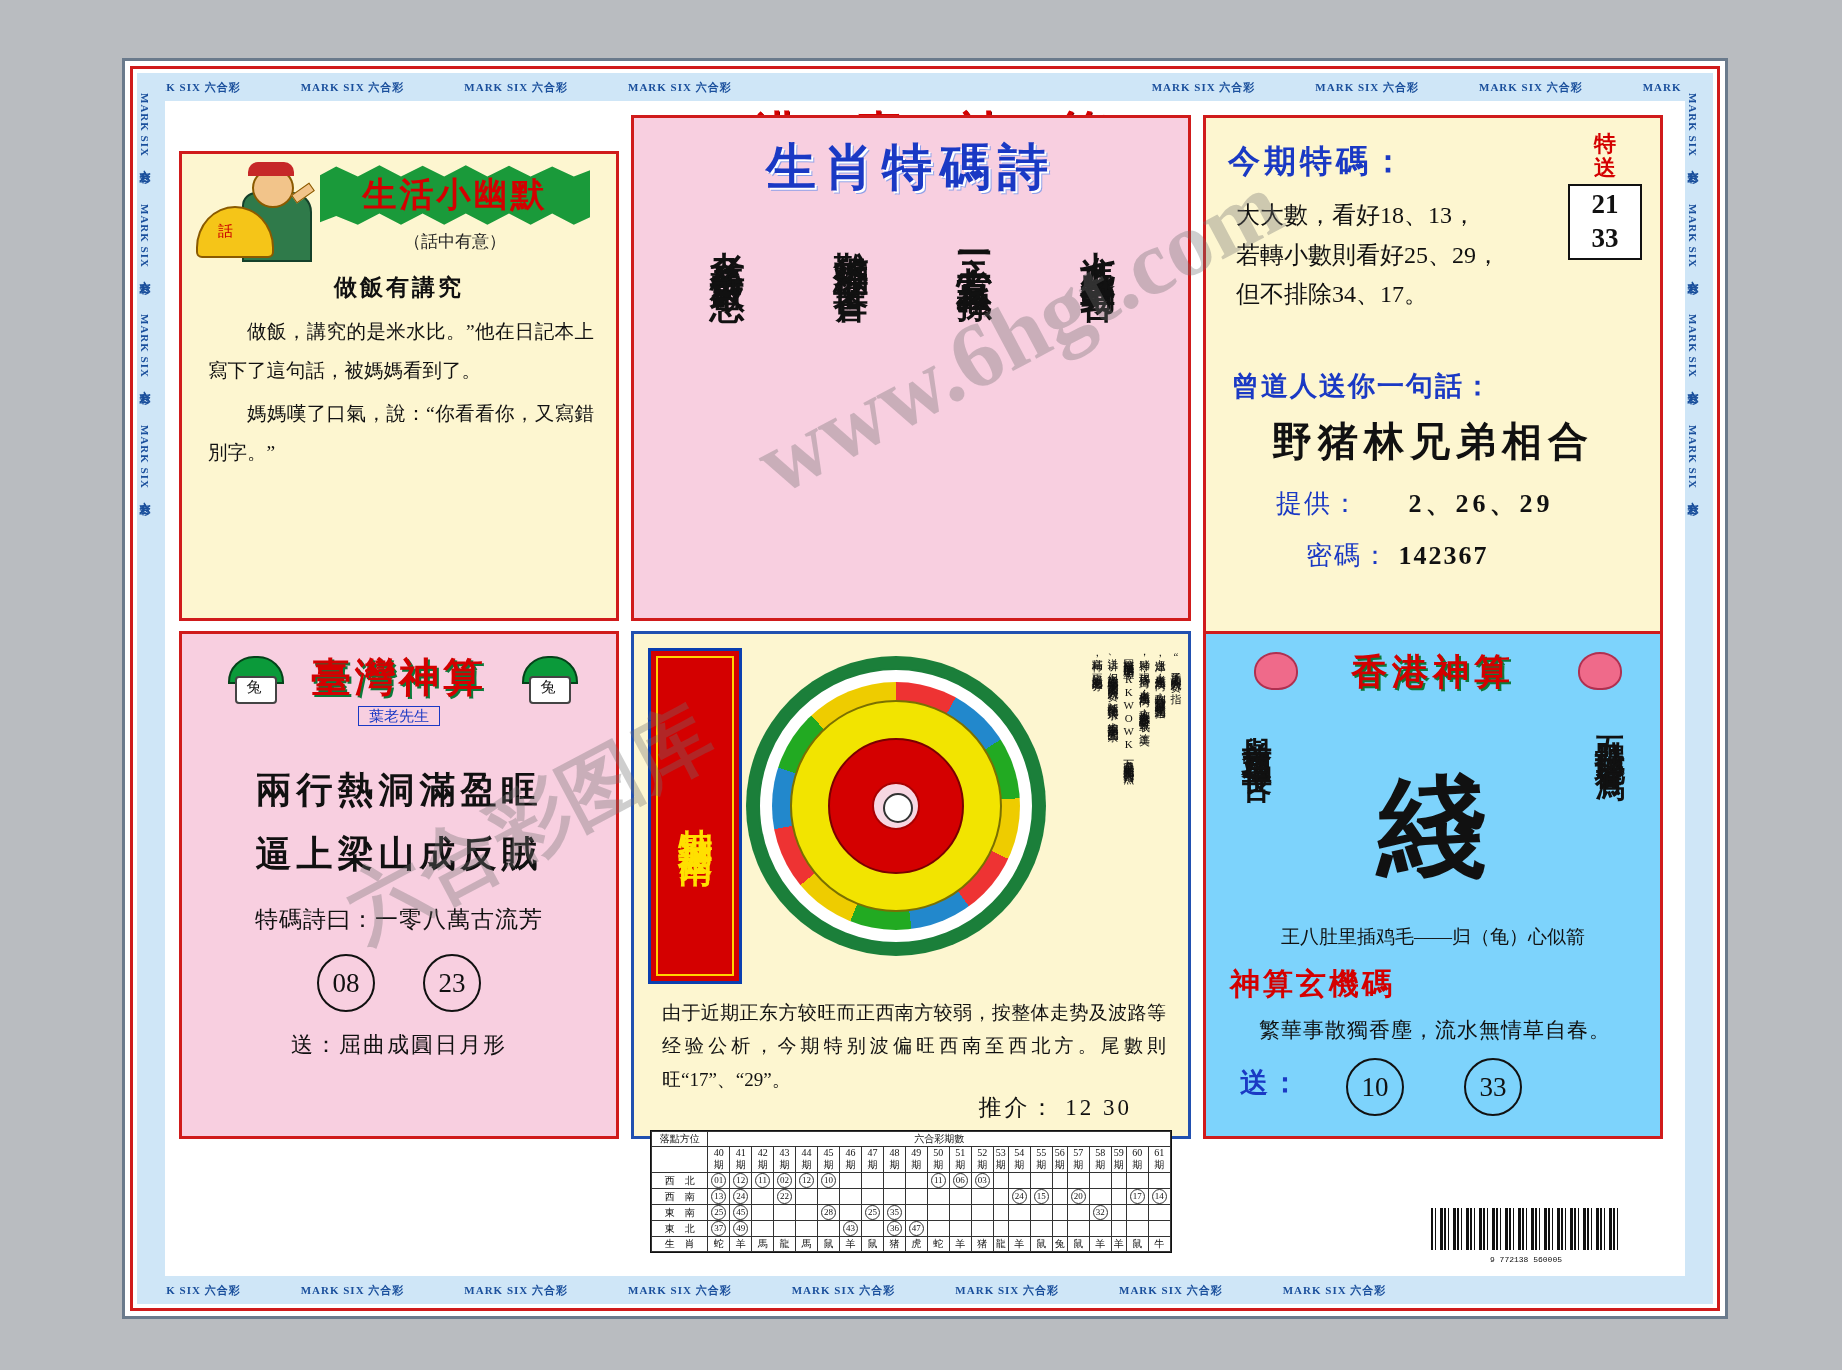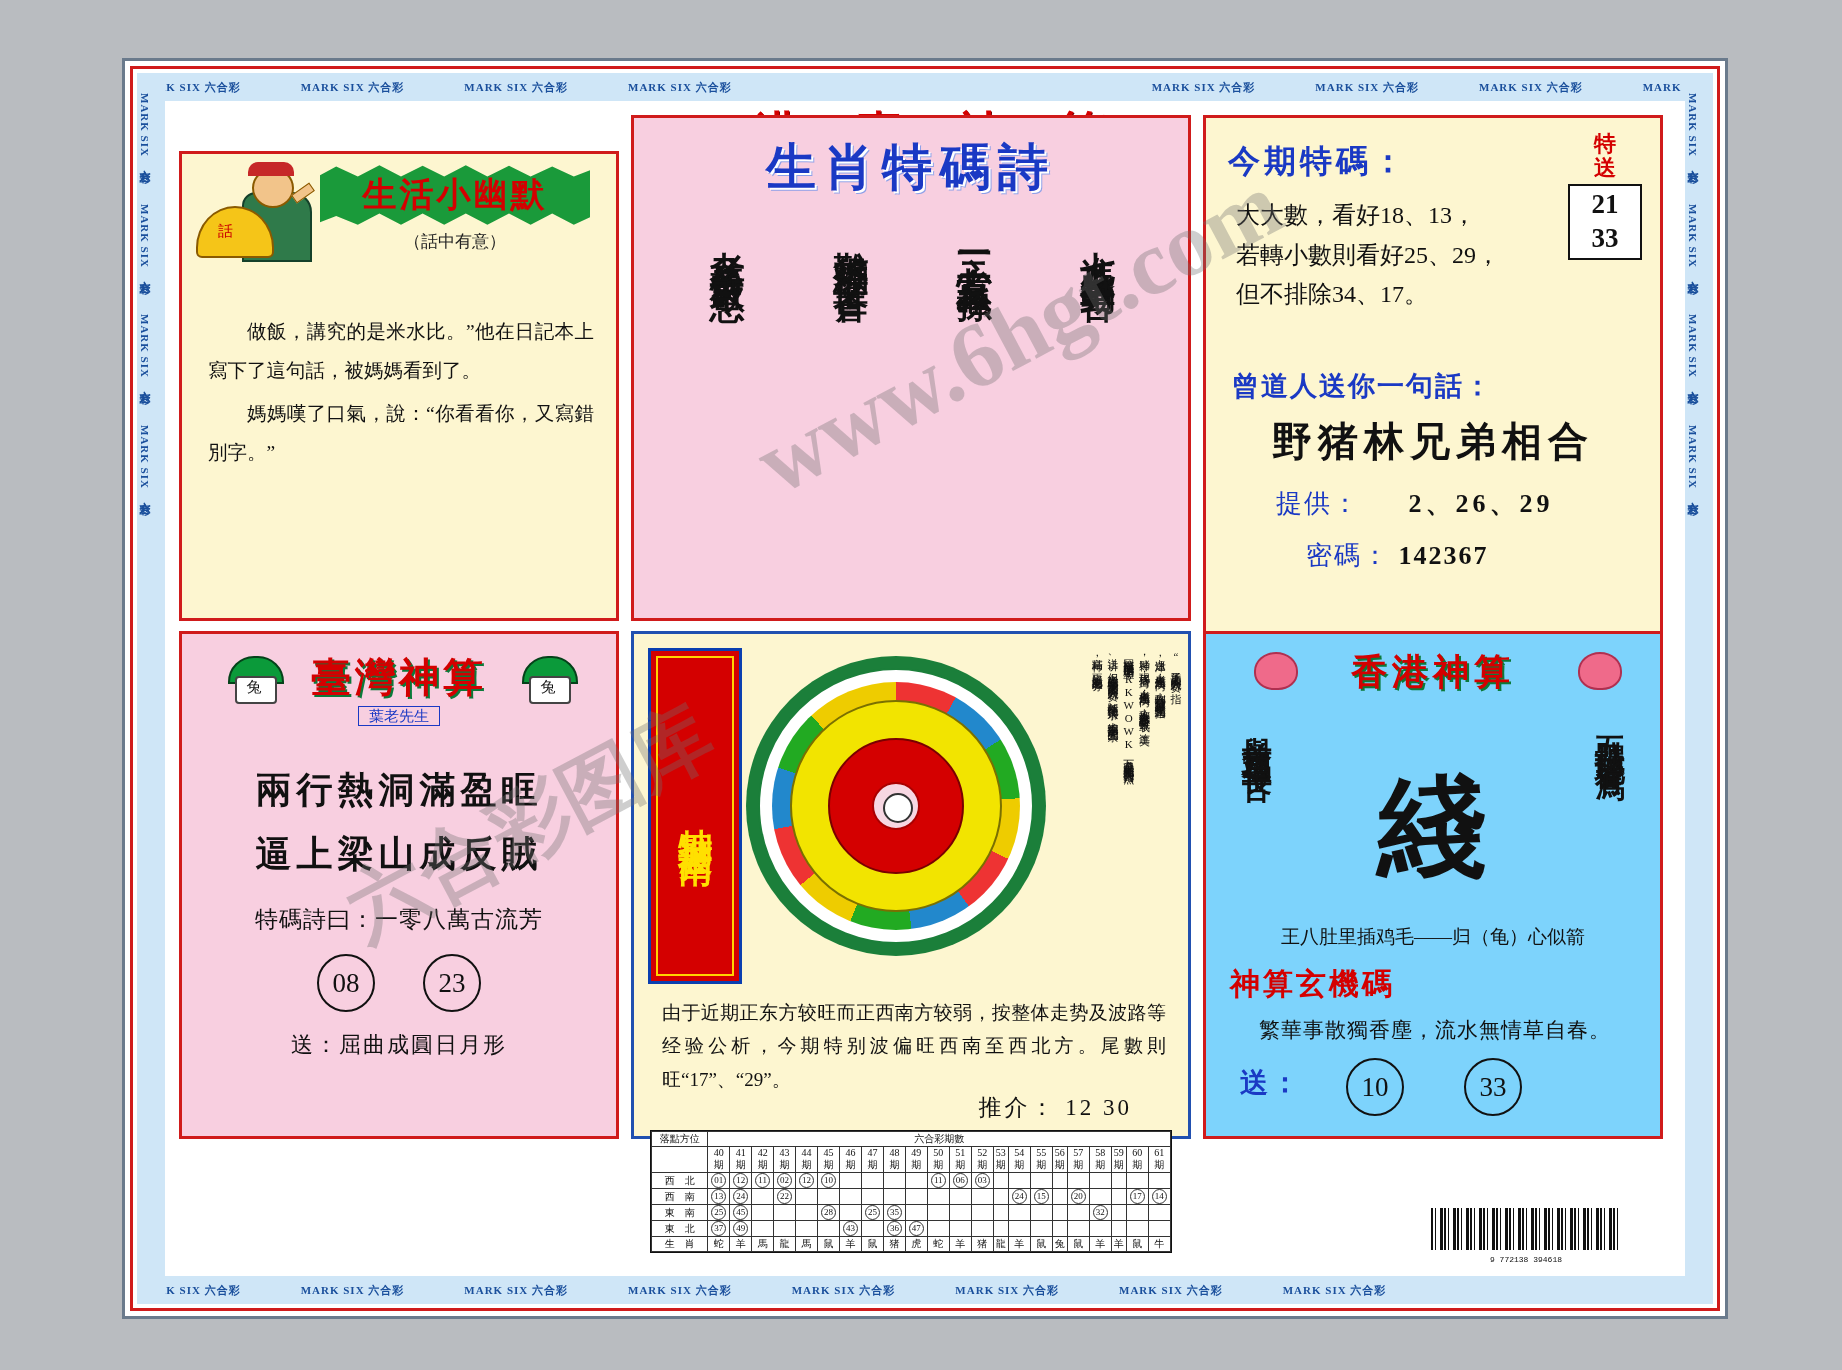--- a/index.html
+++ b/index.html
@@ -186,20 +186,21 @@
           <div class="fanch">話</div>
           <div class="head"></div>
           <div class="hat"></div>
           <div class="arm"></div>
         </div>
         <div class="humor-banner">
           <div class="star"></div>
           <div class="lbl">生活小幽默</div>
         </div>
         <div class="humor-sub">（話中有意）</div>
+        <div class="humor-title">做飯有講究</div>
         <div class="humor-body">
           <p>做飯，講究的是米水比。”他在日記本上寫下了這句話，被媽媽看到了。</p>
           <p>媽媽嘆了口氣，說：“你看看你，又寫錯別字。”</p>
         </div>
       </div>
 
       <div class="panel p-poem">
         <div class="poem-title">生肖特碼詩</div>
         <div class="poem-cols">
           <div class="poem-col">七進八出勞動苦，</div>
@@ -456,21 +457,21 @@
         <div class="hk-sub">神算玄機碼</div>
         <div class="hk-line">繁華事散獨香塵，流水無情草自春。</div>
         <div class="hk-send">送：</div>
         <div class="hk-balls">
           <div class="ball">10</div>
           <div class="ball">33</div>
         </div>
       </div>
 
       <div class="barcode"></div>
-      <div class="barcode-n">9 772138 394618</div>
+      <div class="barcode-n">9 772138 560005</div>
     </div>
   </div>
 
   <div class="wm">
     <span class="w-en">www.6hgt.com</span>
     <span class="w-cn">六合彩图库</span>
   </div>
 </div>
 
 </body></html>

